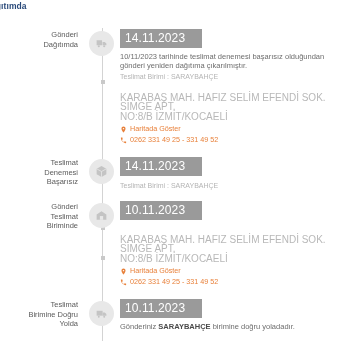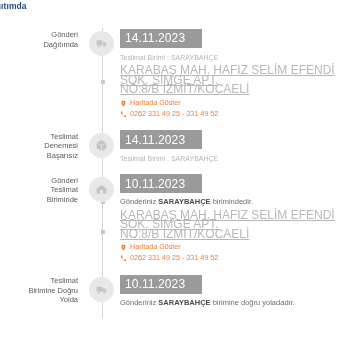--- a/index.html
+++ b/index.html
@@ -121,26 +121,25 @@
   }
   .desc b { color: #4a4a4a; font-weight: bold; }
   .unit {
     font-size: 7px;
     color: #b4b4b4;
     line-height: 9.5px;
     margin-top: 1px;
     white-space: pre-line;
   }
   .address {
-    font-size: 12px;
+    font-size: 10px;
     color: #b8b8b8;
     line-height: 9.5px;
-    margin-top: 4px;
-    white-space: pre-line;
-    text-decoration: underline;
+    margin-top: 11px;
+    white-space: pre-line;
   }
   .links { margin-top: 3px; }
   .link-row {
     display: flex;
     align-items: flex-end;
     gap: 3px;
     font-size: 7.2px;
     color: #e8803a;
     line-height: 10px;
     margin-bottom: 1px;
@@ -163,20 +162,22 @@
         <svg width="13" height="13" viewBox="0 0 24 24" fill="#c4c4c4">
           <path d="M3 6h10v9H3zM14 9h4l3 3v3h-7z"></path>
           <circle cx="7" cy="17" r="2" fill="#c4c4c4"></circle>
           <circle cx="17" cy="17" r="2" fill="#c4c4c4"></circle>
         </svg>
       </div>
       <div class="rail-dot" style="top:52px;"></div>
     </div>
     <div class="content">
       <div class="date-badge">14.11.2023</div>
+      <div class="desc">10/11/2023 tarihinde teslimat denemesi başarısız olduğundan
+gönderi yeniden dağıtıma çıkarılmıştır.</div>
       <div class="unit">Teslimat Birimi : SARAYBAHÇE</div>
       <div class="address">KARABAŞ MAH. HAFIZ SELİM EFENDİ SOK. SİMGE APT.
 NO:8/B İZMİT/KOCAELİ</div>
       <div class="links">
         <div class="link-row">
           <svg width="7" height="9" viewBox="0 0 24 24" fill="#e8803a">
               <path d="M12 2C8 2 5 5 5 9c0 5 7 13 7 13s7-8 7-13c0-4-3-7-7-7zm0 9.5A2.5 2.5 0 1112 6.5a2.5 2.5 0 010 5z"></path>
             </svg>
           <span>Haritada Göster</span>
         </div>
@@ -219,21 +220,20 @@
       <div class="node-icon">
         <svg width="13" height="13" viewBox="0 0 24 24" fill="#c4c4c4">
           <path d="M3 10l9-6 9 6v10H3z"></path>
           <rect x="9" y="13" width="6" height="7" fill="#e8e8e8"></rect>
         </svg>
       </div>
       <div class="rail-dot" style="top:56px;"></div>
     </div>
     <div class="content">
       <div class="date-badge">10.11.2023</div>
-      <div class="desc"><span>Gönderiniz </span><b>SARAYBAHÇE</b><span> birimindedir.</span></div>
       <div class="address">KARABAŞ MAH. HAFIZ SELİM EFENDİ SOK. SİMGE APT.
 NO:8/B İZMİT/KOCAELİ</div>
       <div class="links">
         <div class="link-row">
           <svg width="7" height="9" viewBox="0 0 24 24" fill="#e8803a">
               <path d="M12 2C8 2 5 5 5 9c0 5 7 13 7 13s7-8 7-13c0-4-3-7-7-7zm0 9.5A2.5 2.5 0 1112 6.5a2.5 2.5 0 010 5z"></path>
             </svg>
           <span>Haritada Göster</span>
         </div>
         <div class="link-row">

